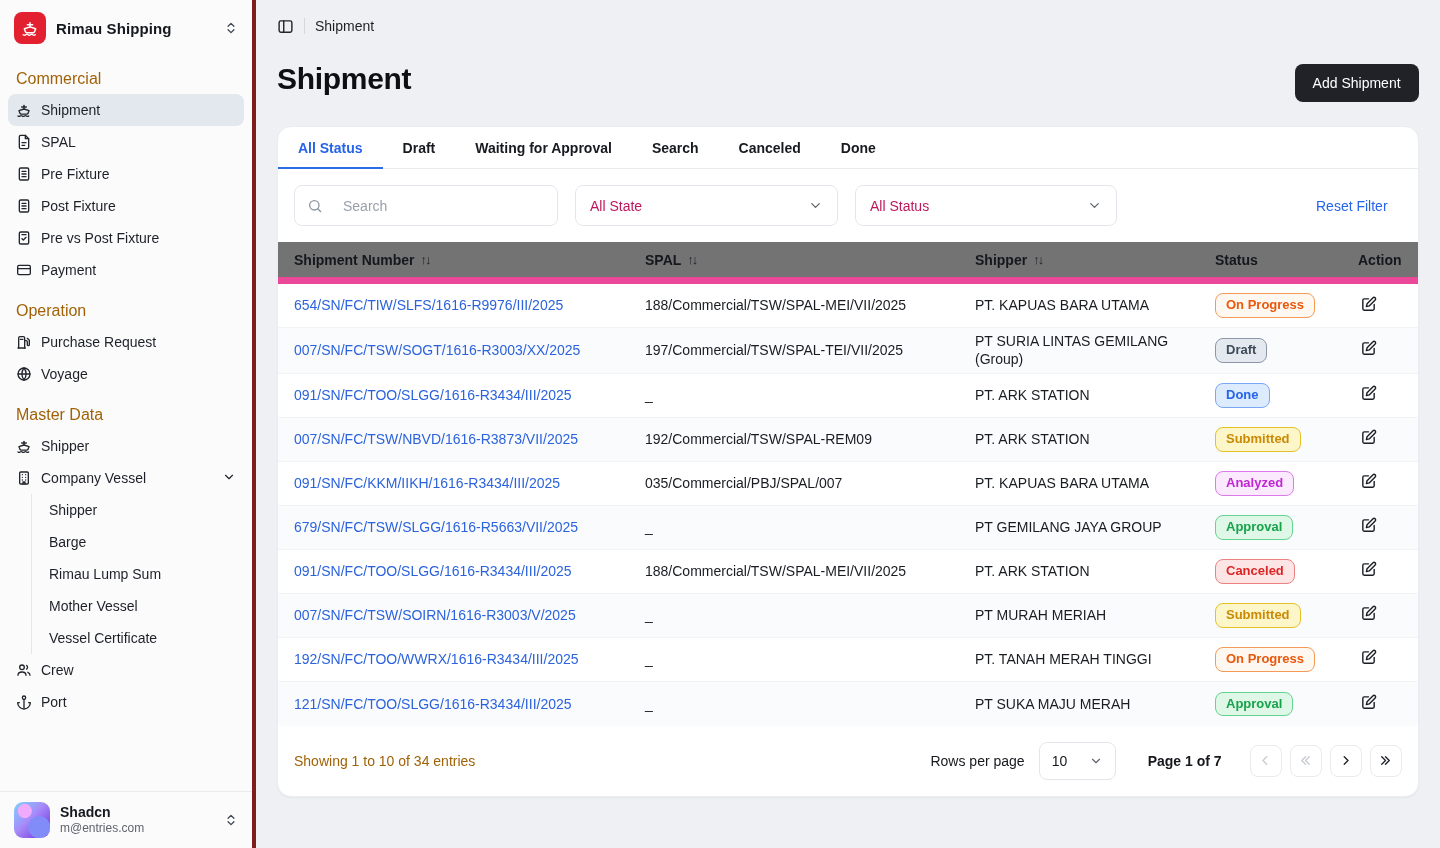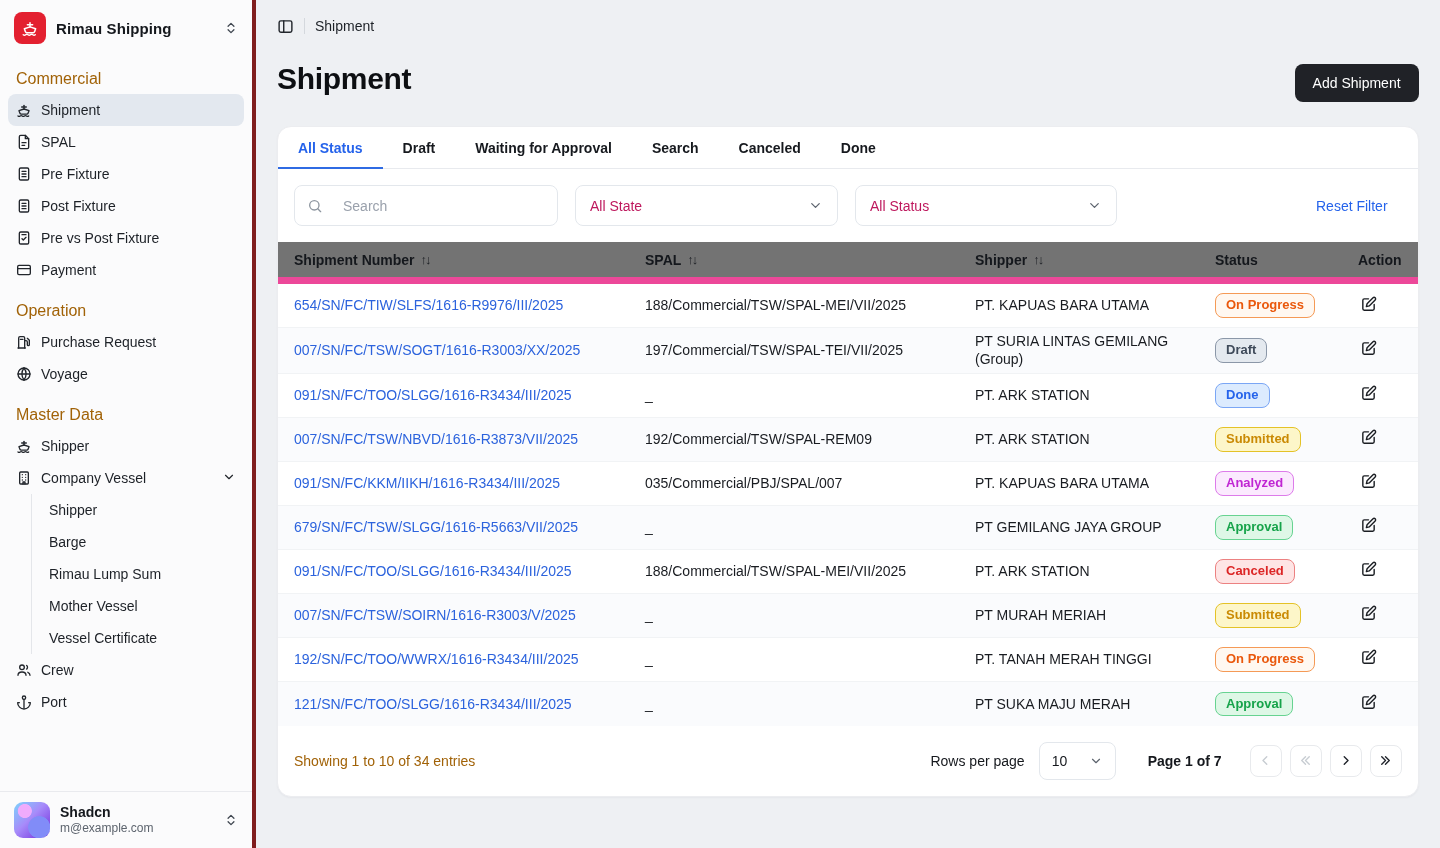--- a/index.html
+++ b/index.html
@@ -318,21 +318,21 @@
           </svg>
         </span>
         <span>Port</span>
       </div>
     </nav>
 
   <div class="sidebar-footer">
     <span class="avatar"></span>
     <span class="user-meta">
       <div class="user-name">Shadcn</div>
-      <div class="user-email">m@example.com</div>
+      <div class="user-email">m@entries.com</div>
     </span>
     <span class="brand-caret icon">
       <svg width="14" height="14" viewBox="0 0 24 24" fill="none" stroke="currentColor" stroke-width="2.2" stroke-linecap="round" stroke-linejoin="round">
           <path d="m7 15 5 5 5-5"></path>
           <path d="m7 9 5-5 5 5"></path>
         </svg>
     </span>
   </div>
 </aside>
 

